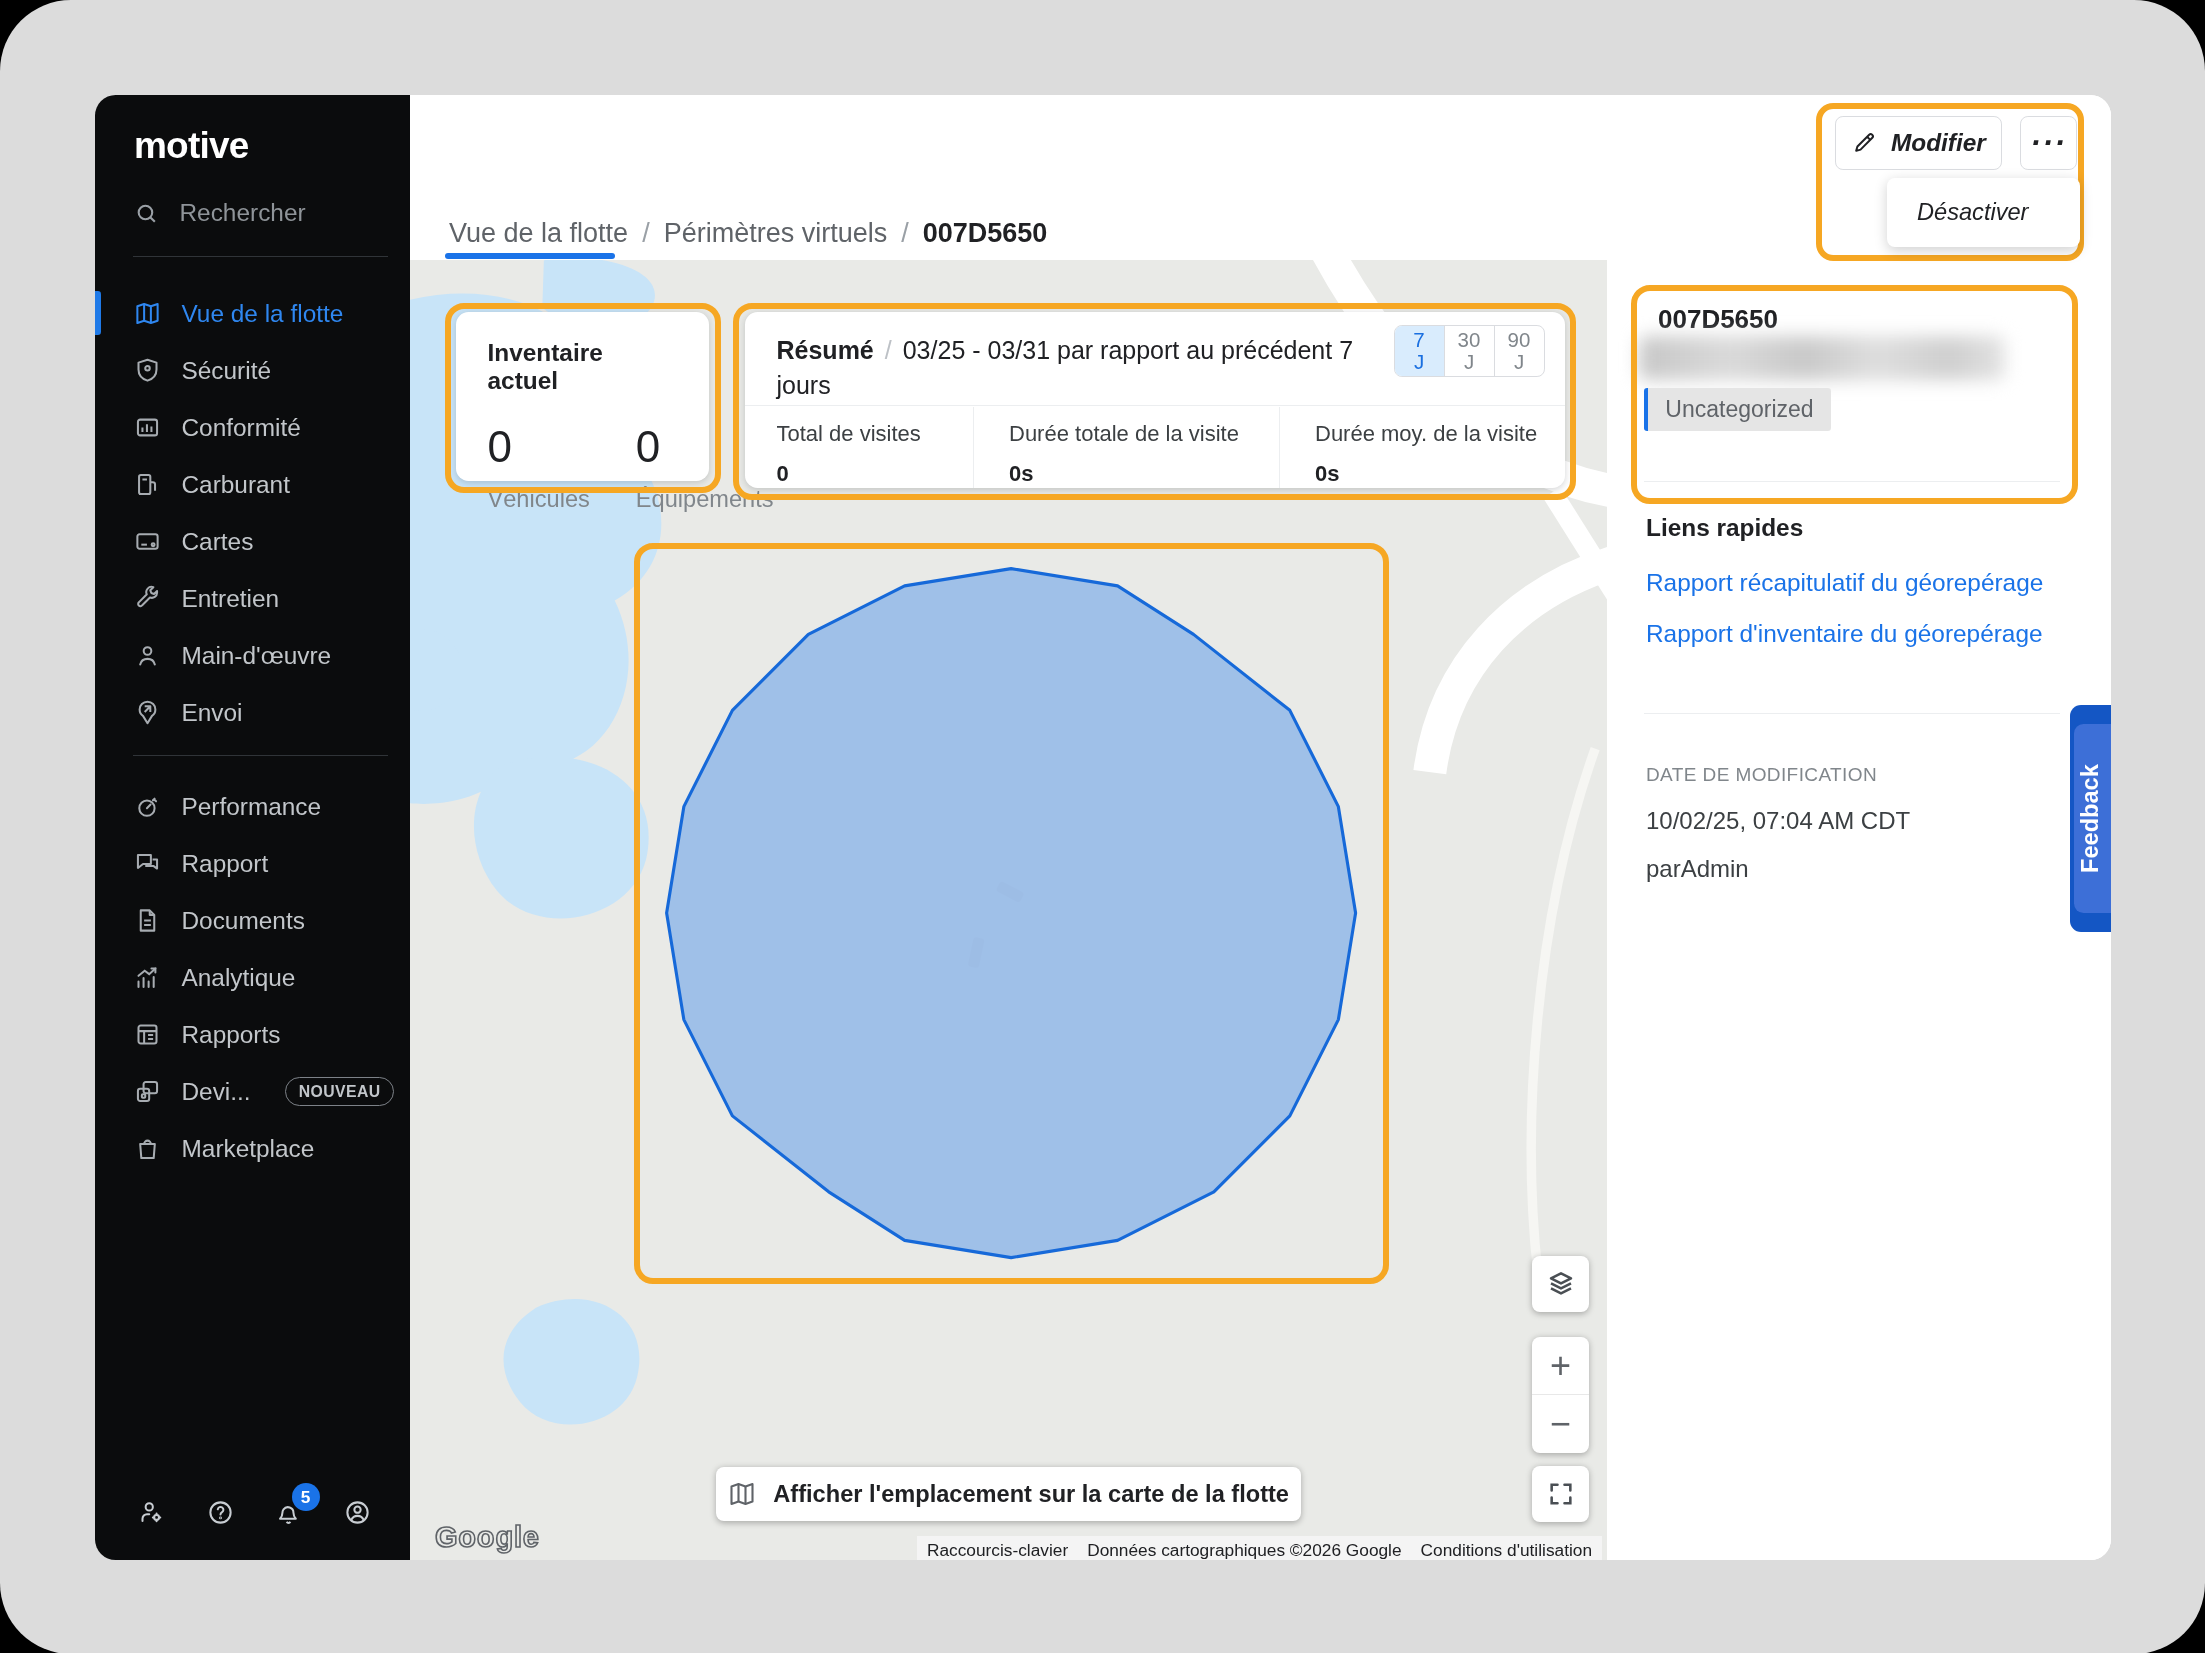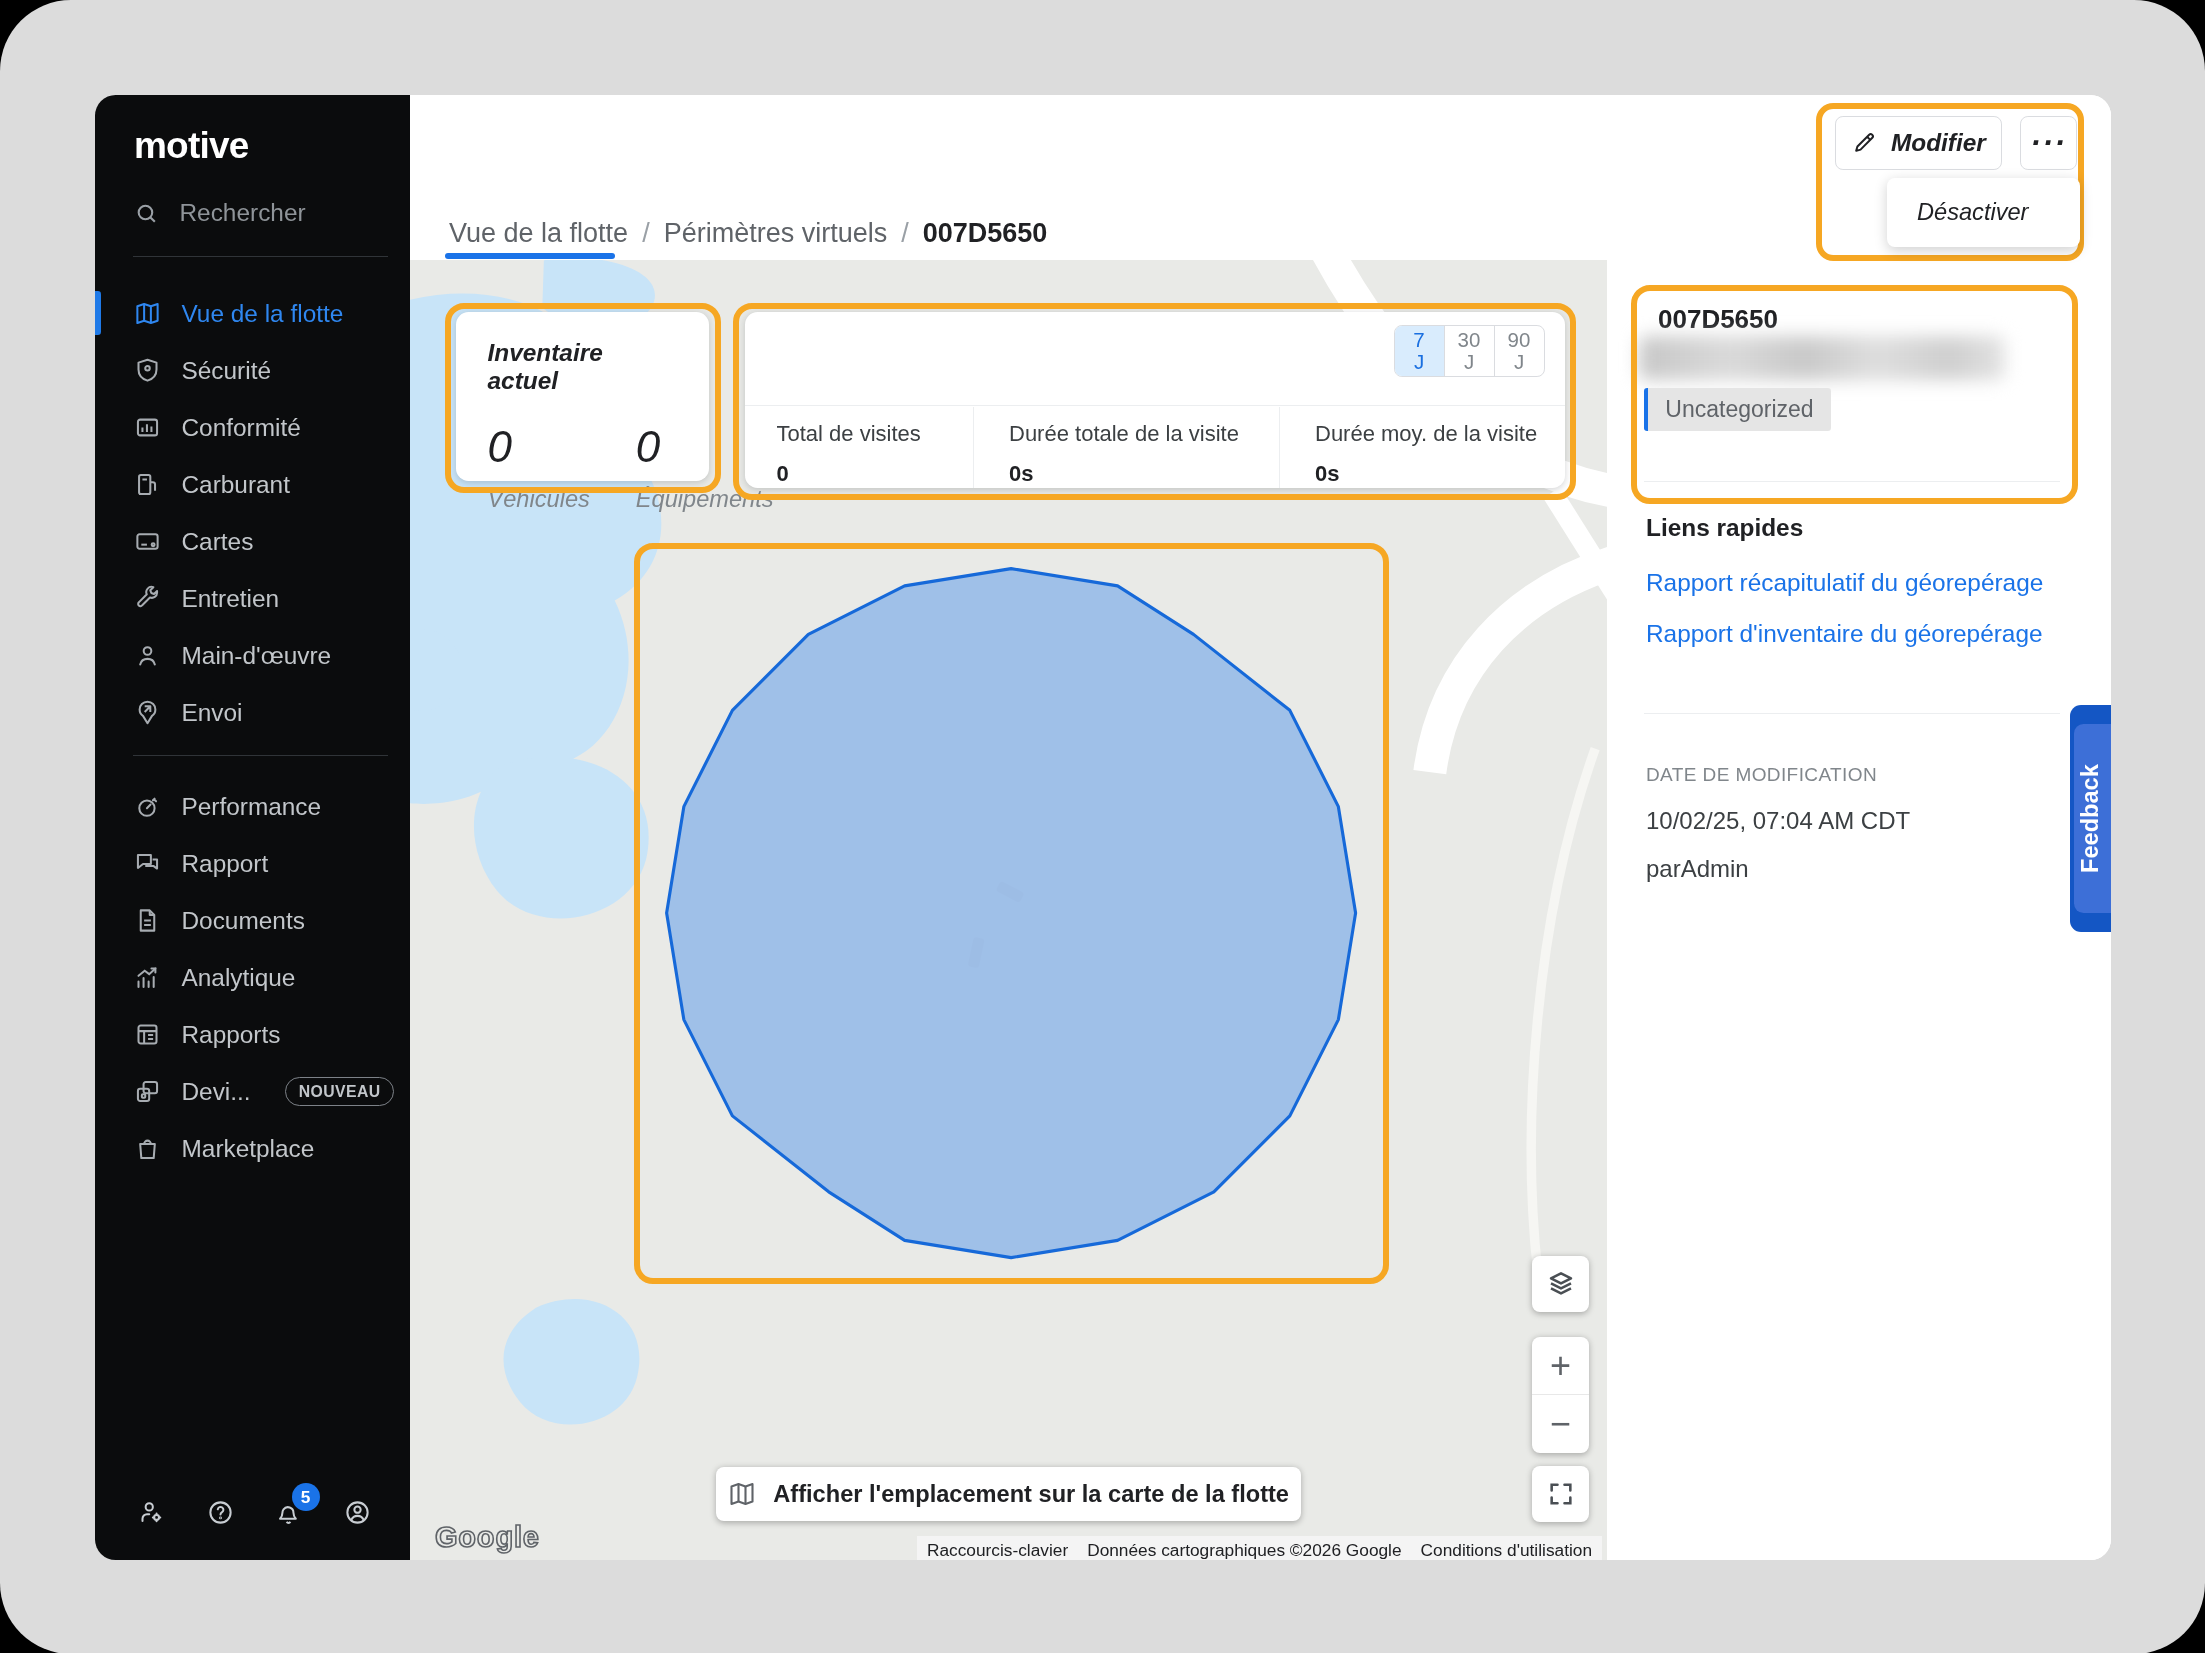--- a/index.html
+++ b/index.html
@@ -35,21 +35,21 @@
   .tab{position:absolute;left:39px;top:197px;font-size:23.6px;color:#1a73e8;cursor:pointer;}
   .tab{top:auto;}
   .tab-underline{position:absolute;left:35px;top:158px;width:170px;height:5.5px;background:#1a73e8;border-radius:3.2px;}
 
   
   .map{position:absolute;left:315px;top:165px;width:1197px;height:1300px;background:#e9eae7;overflow:hidden;}
   .map-deco{position:absolute;inset:0;}
   .annotation{position:absolute;border:6.3px solid var(--annotation,#f6a723);border-radius:19px;box-sizing:border-box;pointer-events:none;}
 
   .card{position:absolute;background:#fff;border-radius:12.6px;box-shadow:0 1.6px 7.9px rgba(60,64,67,.22);box-sizing:border-box;}
-  .inv-card{padding:27px 31.5px;font-style:italic;}
+  .inv-card{padding:27px 31.5px;}
   .inv-title{font-size:24.4px;font-weight:bold;color:#202124;}
   .inv-stats{display:flex;gap:46px;margin-top:27px;}
   .inv-num{font-size:44px;color:#202124;font-weight:500;}
   .inv-lbl{font-size:23.6px;color:#80868b;margin-top:14px;}
 
   .sum-head{position:absolute;left:31.5px;top:20.5px;right:189px;font-size:25px;color:#202124;line-height:35px;}
   .sum-title{font-weight:bold;}
   .sum-sep{color:#bdc1c6;padding:0 11px;}
   .ranges{position:absolute;right:20.5px;top:12.6px;height:50px;display:flex;border:1.6px solid #dadce0;border-radius:7.9px;overflow:hidden;background:#fff;}
   .range-seg{width:49px;display:flex;flex-direction:column;align-items:center;justify-content:center;font-size:20.5px;line-height:22px;color:#80868b;cursor:pointer;border-right:1.6px solid #dadce0;}
@@ -330,20 +330,23 @@
         </div>
         <div>
           <div class="inv-num">0</div>
           <div class="inv-lbl">Équipements</div>
         </div>
       </div>
     </div>
     <div class="annotation" style="left:35px;top:43px;width:276px;height:190px;"></div>
 
     <div class="card" style="left:335px;top:52px;width:820px;height:176px;">
+      <div class="sum-head">
+        <span class="sum-title">Résumé</span><span class="sum-sep">/</span><span>03/25 - 03/31 par rapport au précédent 7 jours</span>
+      </div>
       <div class="ranges">
         <div class="range-seg selected">
           <span>7</span>
           <span>J</span>
         </div>
         <div class="range-seg">
           <span>30</span>
           <span>J</span>
         </div>
         <div class="range-seg">

